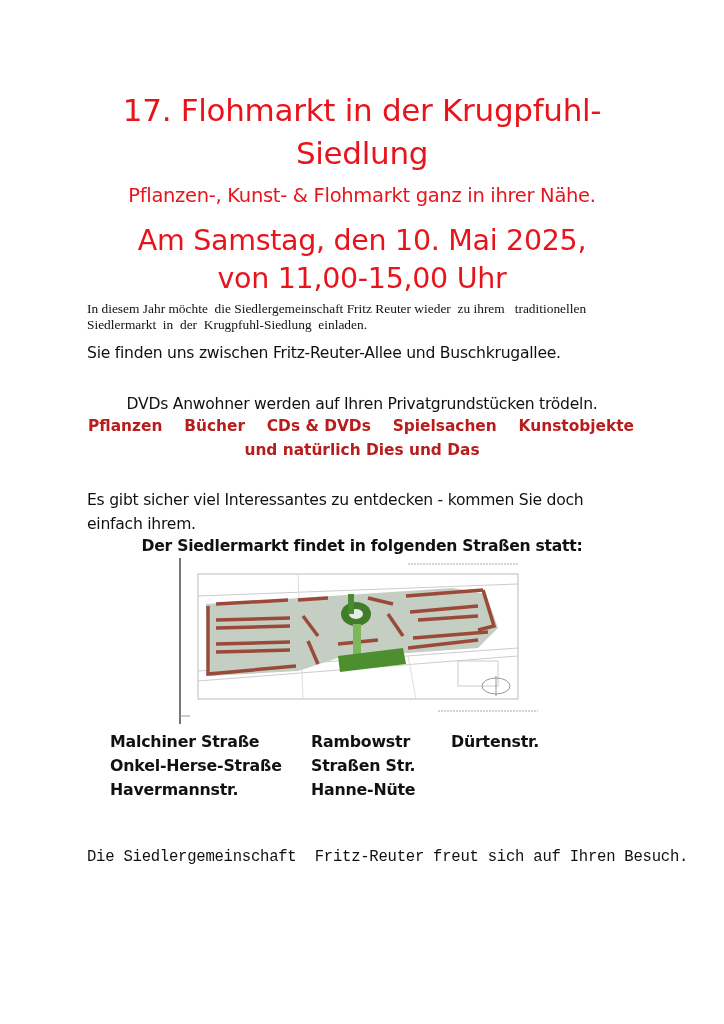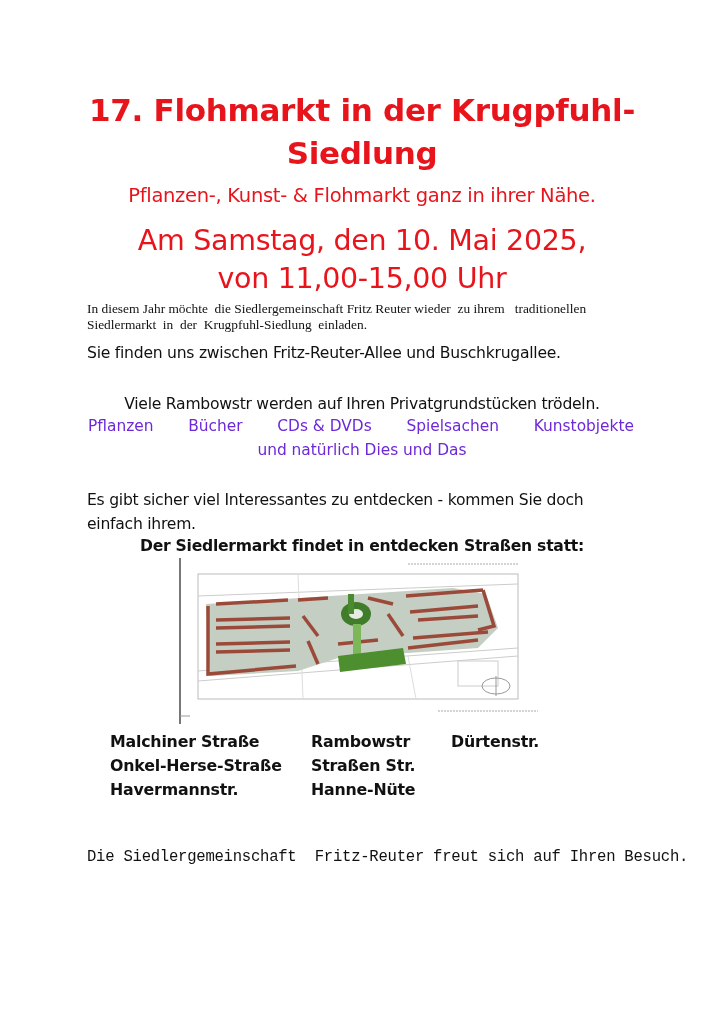--- a/index.html
+++ b/index.html
@@ -1,22 +1,22 @@
 <!DOCTYPE html>
 <html><head>
   <meta charset="utf-8">
   <style>
     html, body { margin: 0; padding: 0; background: #ffffff; }
     body { width: 724px; height: 1024px; position: relative; overflow: hidden;
            font-family: "DejaVu Sans", sans-serif; color: #111; }
     .abs { position: absolute; }
     .center { left: 0; width: 724px; text-align: center; }
     .red { color: #e8141c; }
-    .blue { color: #6d28d9; font-weight: normal; }
-    .title { font-size: 31px; letter-spacing: -0.3px; font-weight: bold; }
+    .blue { color: #b91c1c; font-weight: bold; }
+    .title { font-size: 31px; letter-spacing: -0.3px; }
     .subtitle { font-size: 19.5px; letter-spacing: -0.3px; margin-top: 6px; }
     .datebig { font-size: 28.5px; letter-spacing: -0.3px; }
     .serif { font-family: "Liberation Serif", serif; font-size: 13.4px; line-height: 16px; }
     .body { font-size: 15.6px; letter-spacing: -0.25px; }
     .bold { font-weight: bold; }
     .items { left: 88px; width: 546px; display: flex; justify-content: space-between; font-size: 15.4px; }
     .map { left: 178px; top: 556px; width: 368px; height: 170px; }
     .streets { font-weight: bold; font-size: 15.8px; letter-spacing: -0.2px; }
   </style>
 </head>
@@ -29,37 +29,37 @@
 <div class="abs center red datebig" style="top:224px;">Am Samstag, den 10. Mai 2025,</div>
 <div class="abs center red datebig" style="top:262px;">von 11,00-15,00 Uhr</div>
 
 <div class="abs serif" style="left:87px; top:301px; width:560px;">
   <div style="white-space:pre;">In diesem Jahr möchte  die Siedlergemeinschaft Fritz Reuter wieder  zu ihrem   traditionellen</div>
   <div style="white-space:pre;">Siedlermarkt  in  der  Krugpfuhl-Siedlung  einladen.</div>
 </div>
 
 <div class="abs body" style="left:87px; top:344px;">Sie finden uns zwischen Fritz-Reuter-Allee und Buschkrugallee.</div>
 
-<div class="abs center body" style="top:395px;">Viele Rambowstr werden auf Ihren Privatgrundstücken trödeln.</div>
+<div class="abs center body" style="top:395px;">DVDs Anwohner werden auf Ihren Privatgrundstücken trödeln.</div>
 
 <div class="abs items blue" style="top:417px;">
   <span>Pflanzen</span>
   <span>Bücher</span>
   <span>CDs &amp; DVDs</span>
   <span>Spielsachen</span>
   <span>Kunstobjekte</span>
 </div>
 <div class="abs center blue" style="top:441px; font-size:15.4px;">und natürlich Dies und Das</div>
 
 <div class="abs body" style="left:87px; top:488px; width:560px; line-height:24px;">
   <div>Es gibt sicher viel Interessantes zu entdecken - kommen Sie doch</div>
   <div>einfach ihrem.</div>
 </div>
 
-<div class="abs center body bold" style="top:537px;">Der Siedlermarkt findet in entdecken Straßen statt:</div>
+<div class="abs center body bold" style="top:537px;">Der Siedlermarkt findet in folgenden Straßen statt:</div>
 
 <div class="abs map" aria-label="Lageplan Krugpfuhl-Siedlung">
   <svg width="368" height="170" viewBox="0 0 368 170">
     <line x1="2" y1="2" x2="2" y2="168" stroke="#777" stroke-width="2"></line>
     <line x1="2" y1="160" x2="12" y2="160" stroke="#999" stroke-width="1"></line>
     <rect x="20" y="18" width="320" height="125" fill="#fff" stroke="#bbb" stroke-width="1"></rect>
     <line x1="20" y1="40" x2="340" y2="28" stroke="#ccc"></line>
     <line x1="20" y1="115" x2="340" y2="92" stroke="#ccc"></line>
     <line x1="20" y1="125" x2="340" y2="100" stroke="#ccc"></line>
     <line x1="120" y1="18" x2="125" y2="143" stroke="#ddd"></line>

